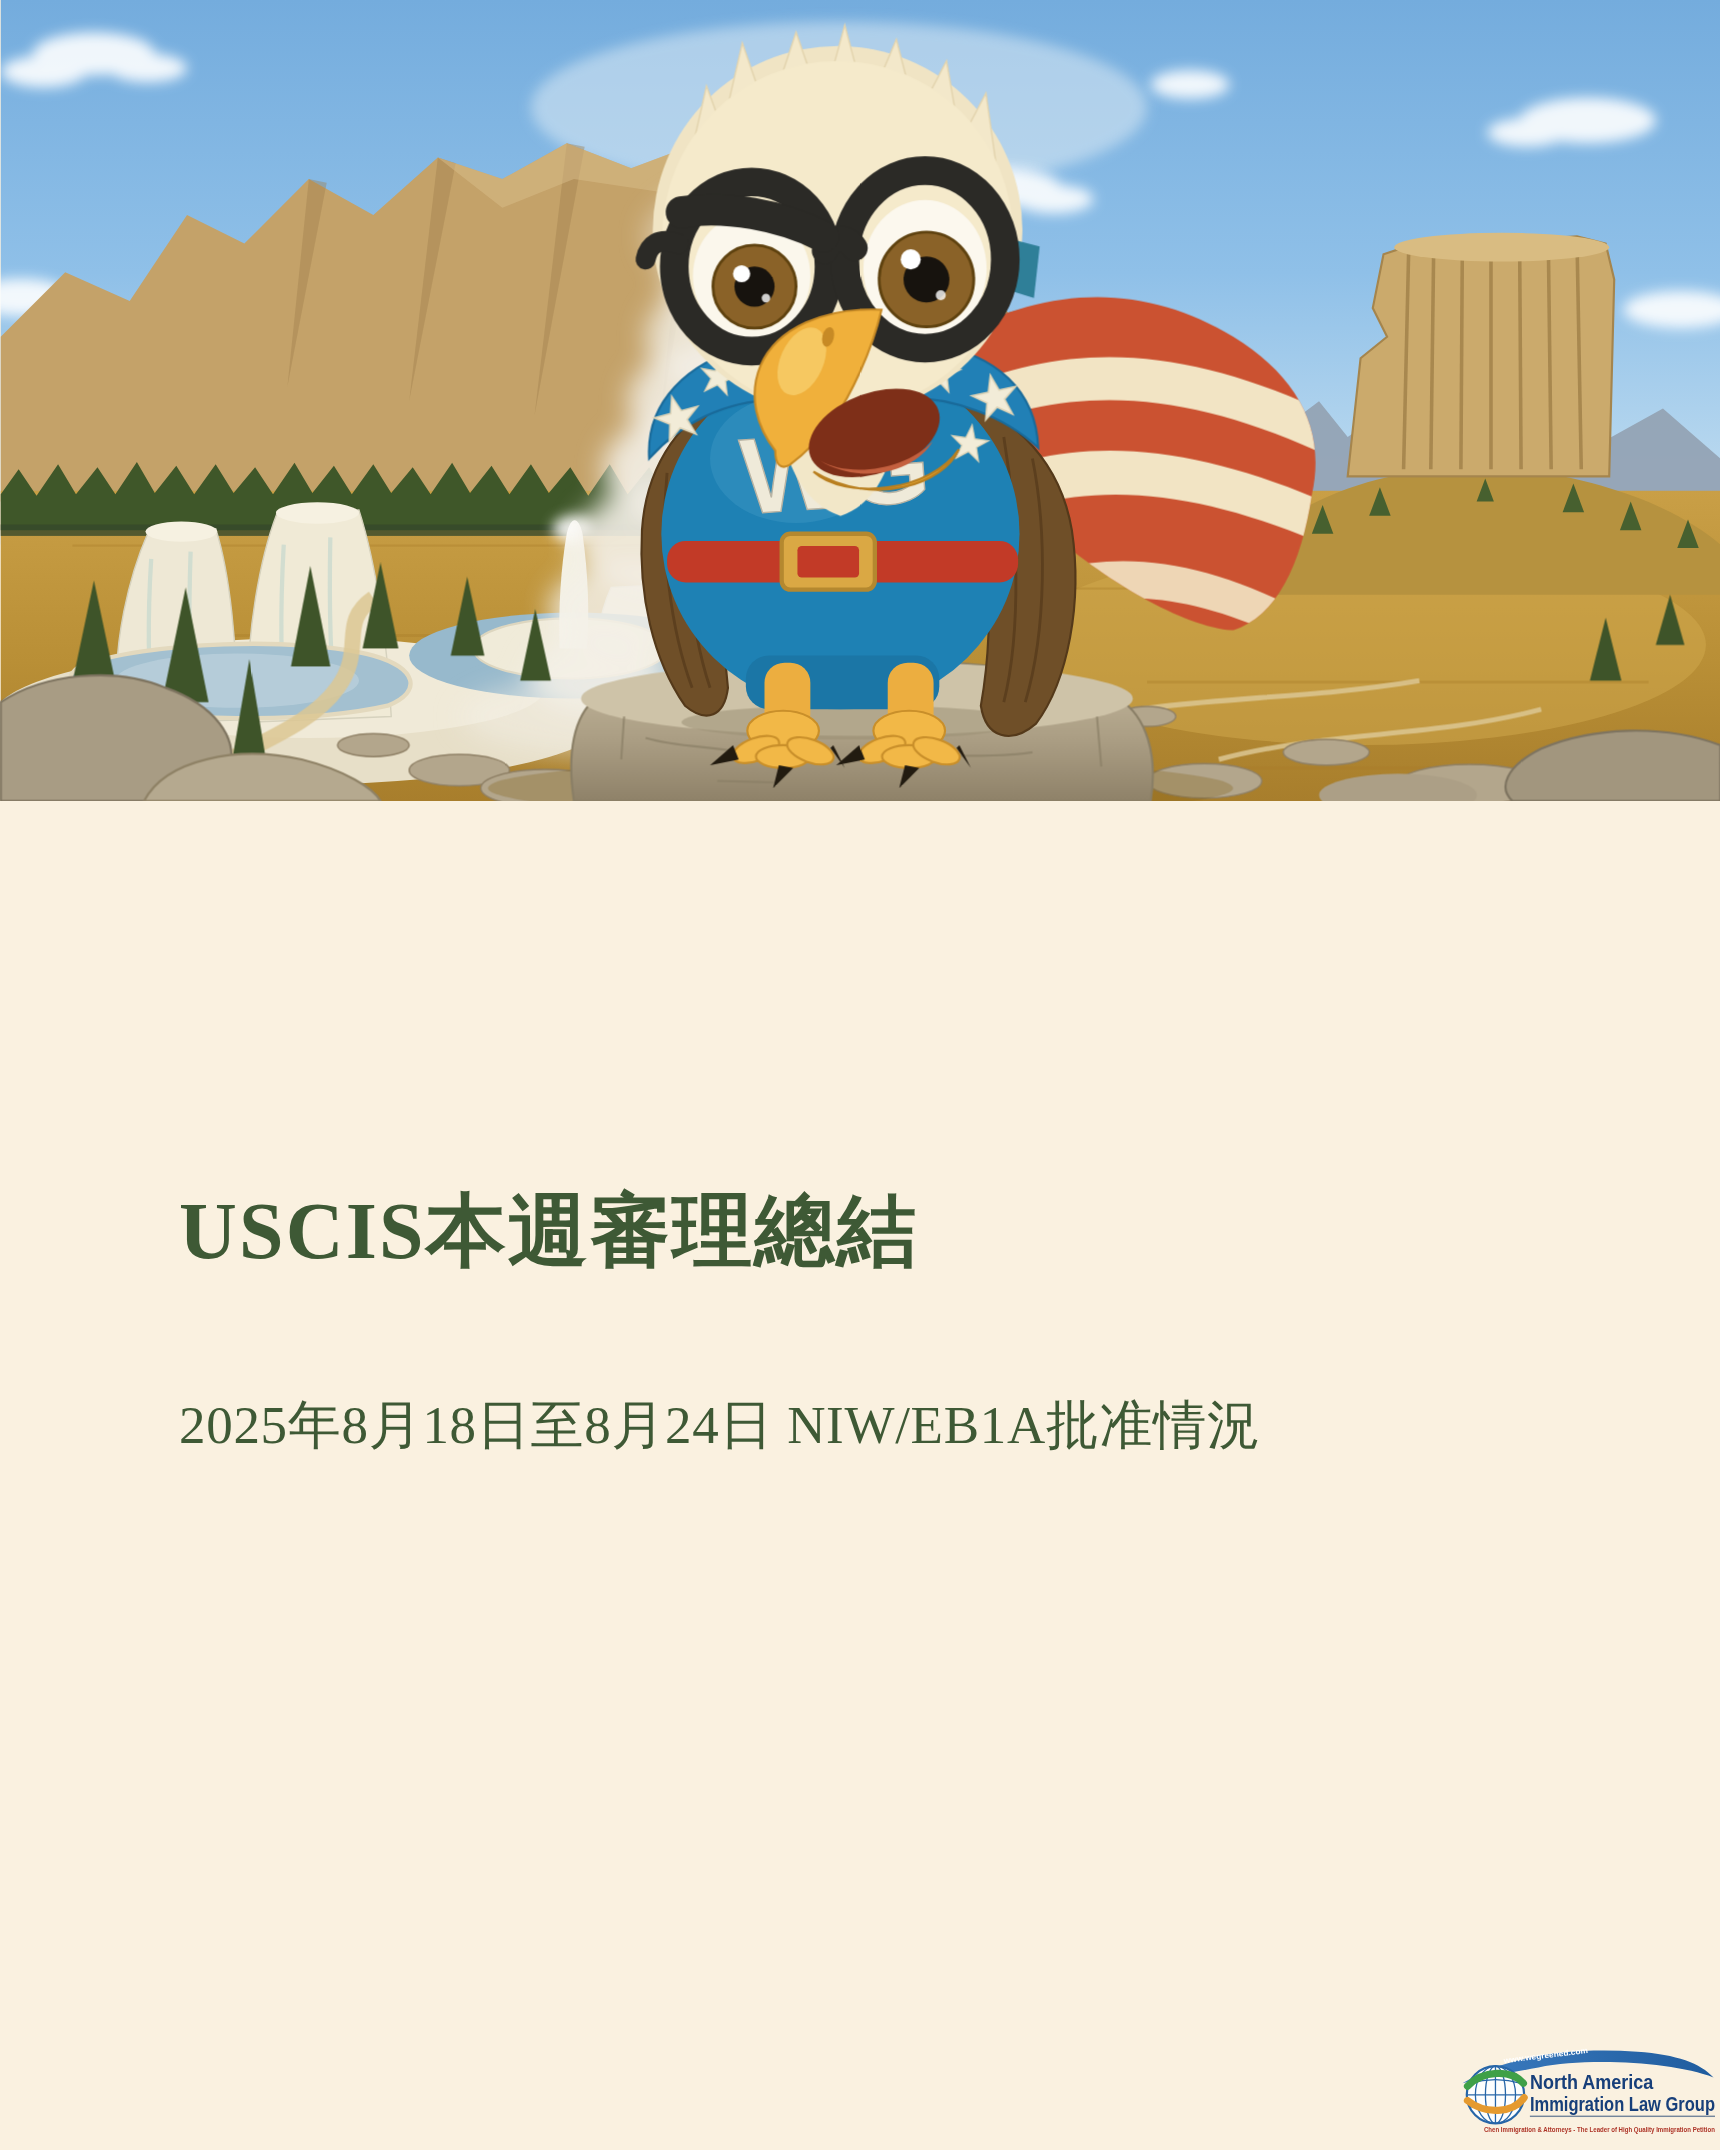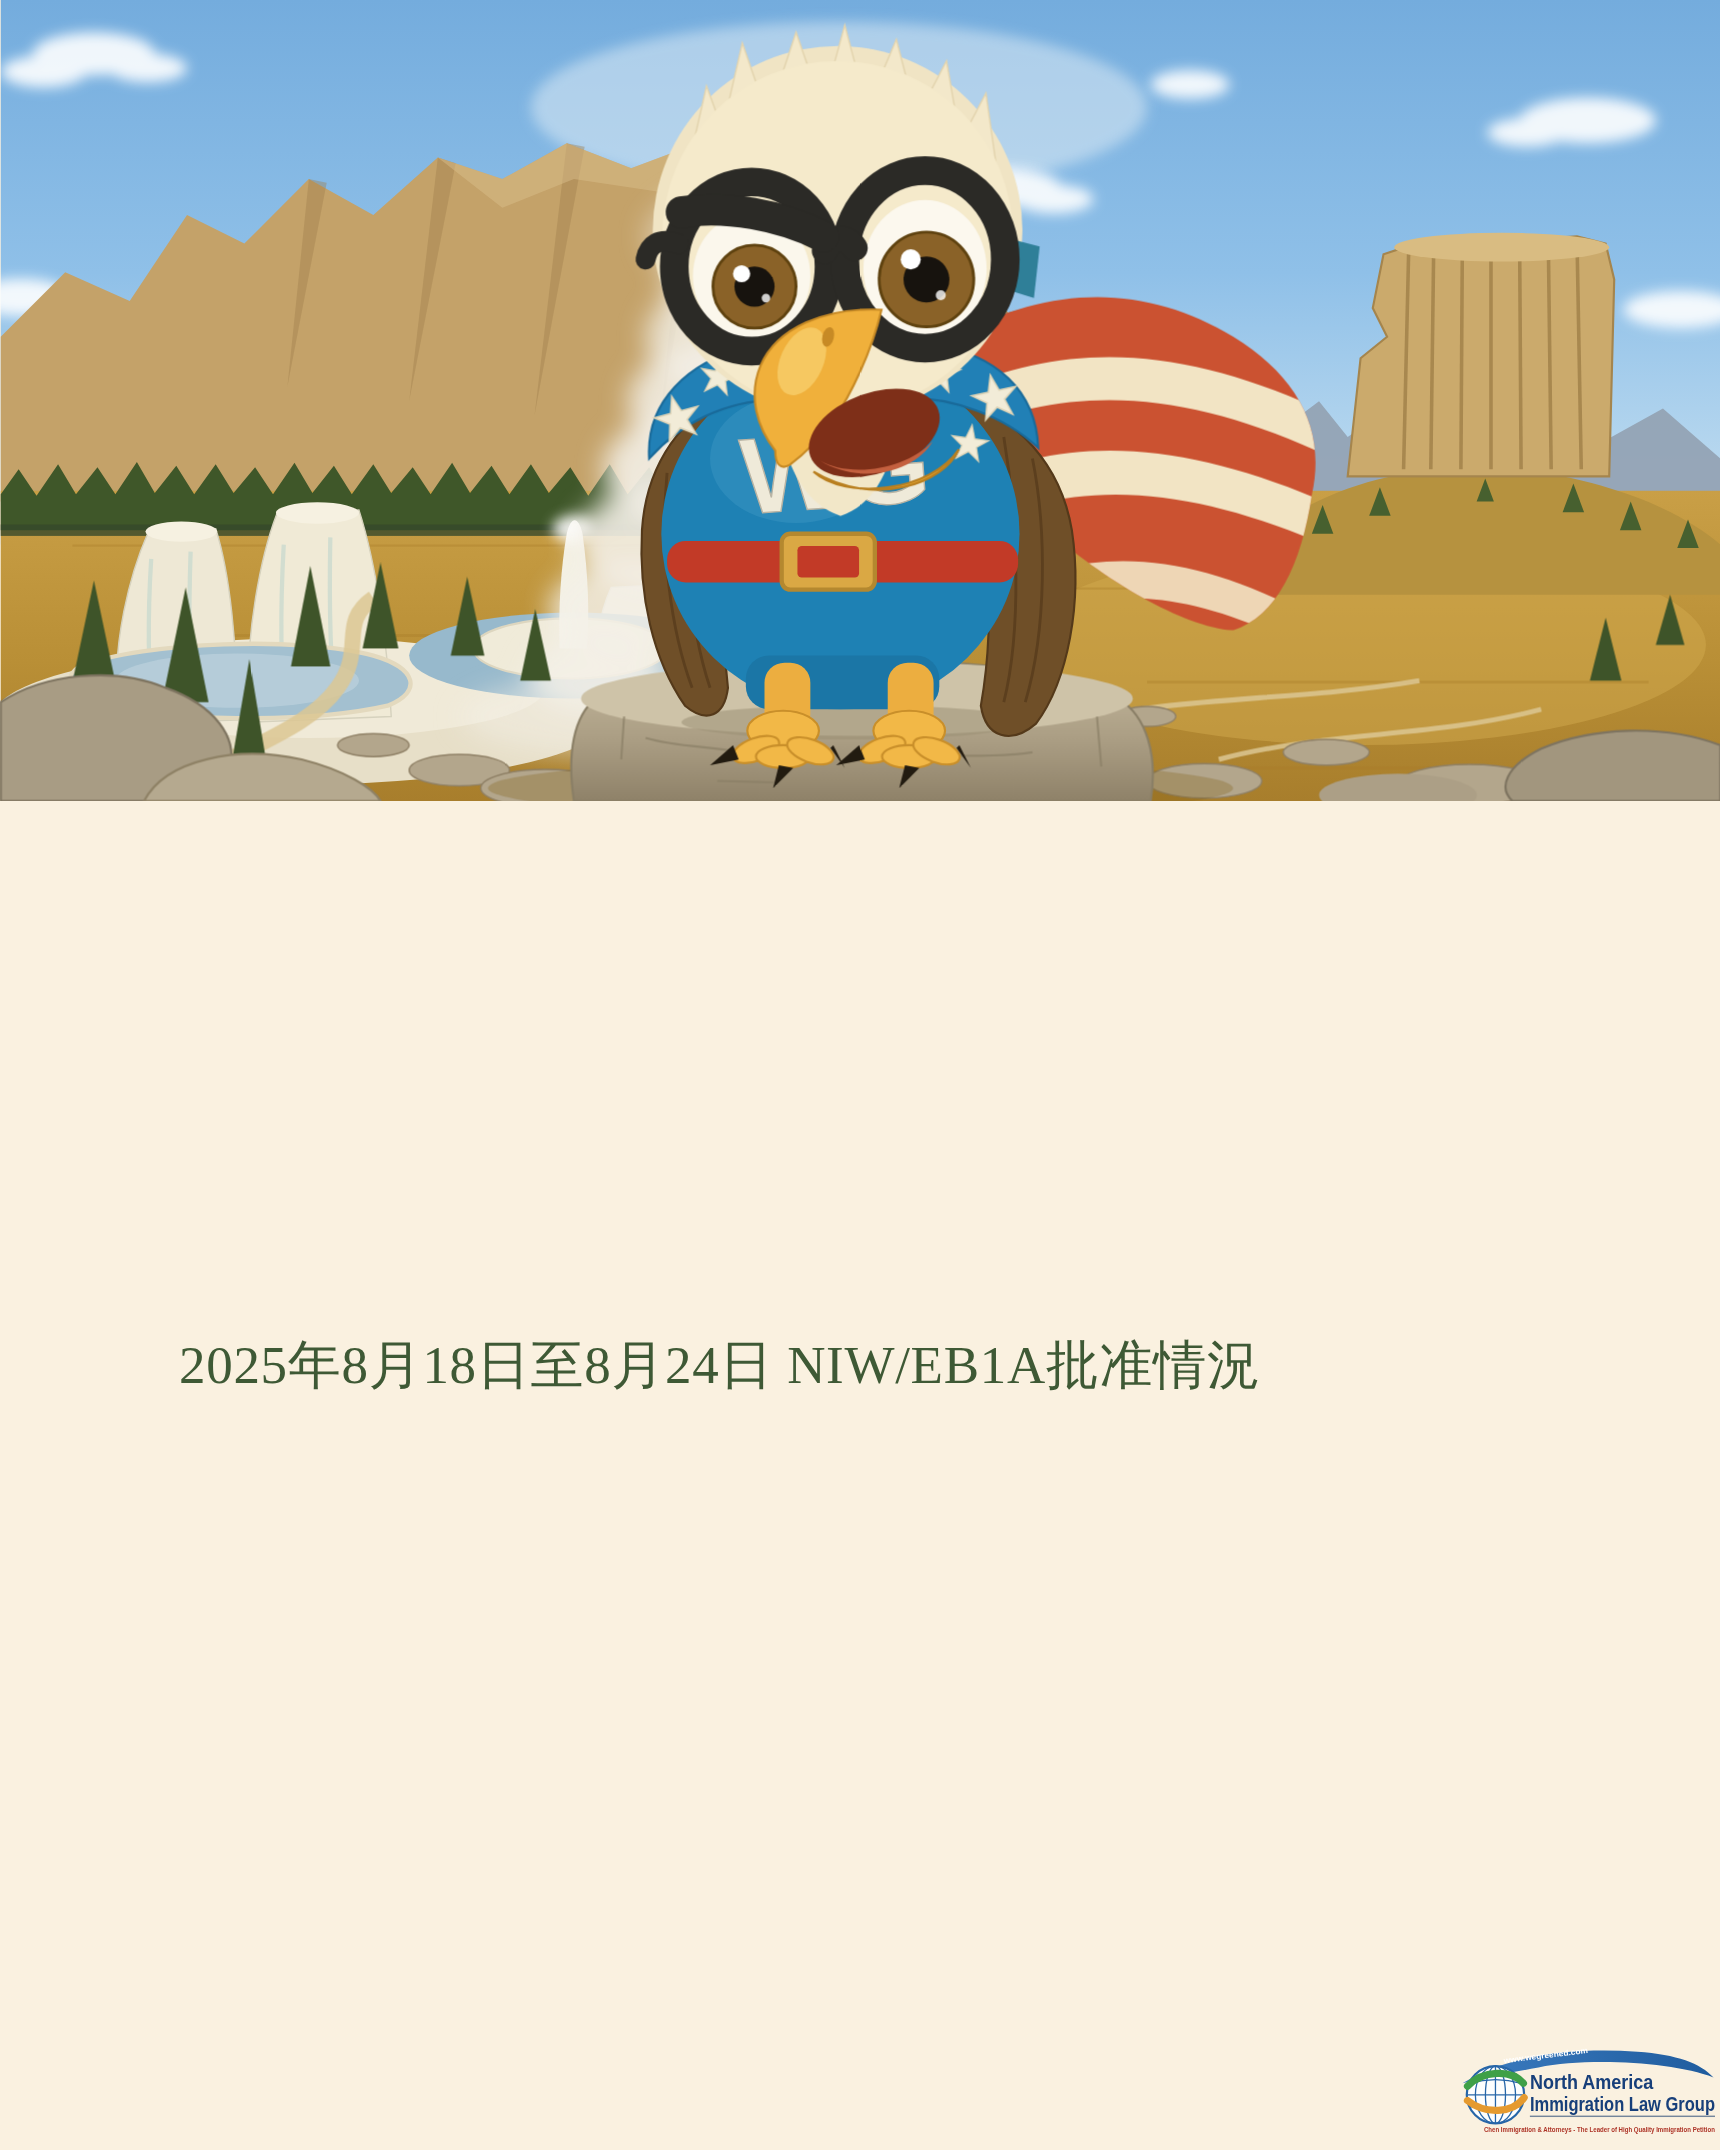--- a/index.html
+++ b/index.html
@@ -3,21 +3,21 @@
 <meta charset="utf-8">
 <style>
   html,body{margin:0;padding:0;background:#FAF1E0;}
   .page{position:relative;width:1721px;height:2151px;background:#FAF1E0;overflow:hidden;
         font-family:"Liberation Sans",sans-serif;}
   .hero{position:absolute;top:0;left:0;width:1721px;height:801px;}
   .hero svg{display:block;}
   .title{position:absolute;left:179px;top:1187px;margin:0;
          font-family:"Liberation Serif",serif;font-weight:600;font-size:80px;line-height:1.1;
          color:#3E5935;letter-spacing:2.2px;}
-  .subtitle{position:absolute;left:179px;top:1335px;margin:0;
+  .subtitle{position:absolute;left:179px;top:1395px;margin:0;
          font-family:"Liberation Serif",serif;font-weight:500;font-size:53px;line-height:1.15;
          color:#3E5935;letter-spacing:0.7px;text-align:center;}
   .body-text{position:absolute;left:179px;top:1462px;width:1391px;margin:0;
          font-size:42px;line-height:68px;color:#3F3A31;letter-spacing:0.7px;}
   .logo{position:absolute;left:1458px;top:2046px;width:260px;height:99px;}
 </style>
 </head>
 <body>
 
 <div class="page">
@@ -323,20 +323,21 @@
             <ellipse cx="1160" cy="470" rx="8" ry="14" transform="rotate(20 1160 470)" fill="#C78A25"></ellipse>
             <ellipse cx="1210" cy="610" rx="95" ry="56" transform="rotate(-14 1210 610)" fill="#7E2F18"></ellipse>
             <path d="M1130,640 C1170,670 1250,665 1290,630 C1260,672 1180,680 1130,640 Z" fill="#C4603F"></path>
             <path d="M1120,655 C1160,700 1280,700 1325,645 C1300,690 1200,715 1120,655 Z" fill="#DC9F2E" stroke="#B97F1F" stroke-width="3"></path>
           </g>
         </g>
       </g>
     </svg>
   </div>
 
+  <h1 class="title">USCIS本週審理總結</h1>
   <h2 class="subtitle">2025年8月18日至8月24日 NIW/EB1A批准情況</h2>
 
   <div class="logo">
     <svg width="260" height="99" viewBox="0 0 362 138">
       <defs>
         <linearGradient id="swG" x1="0" y1="0" x2="1" y2="0">
           <stop offset="0" stop-color="#3C7CC0"></stop>
             <stop offset="1" stop-color="#1F5C9E"></stop>
         </linearGradient>
       </defs>

